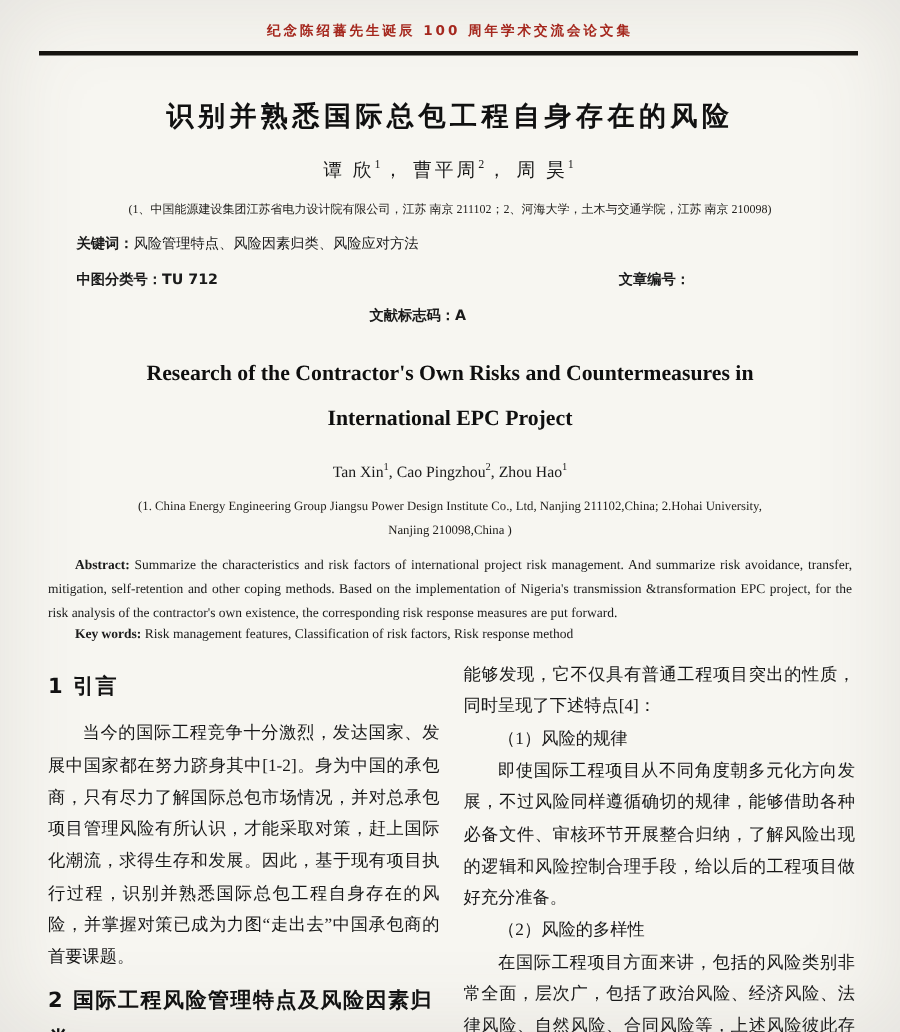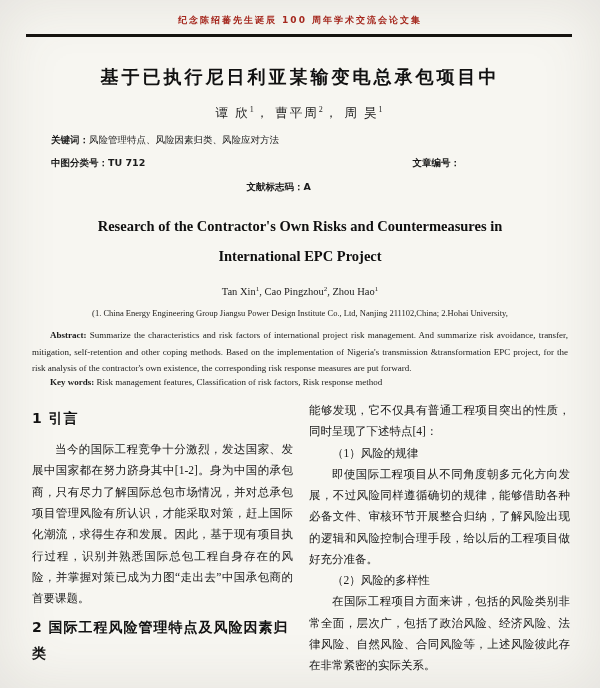--- a/index.html
+++ b/index.html
@@ -58,28 +58,29 @@
   .bp + .bp{margin-top:0;}
 </style>
 </head>
 <body>
 
 <div class="page">
 
   <div class="proc-header">纪念陈绍蕃先生诞辰 100 周年学术交流会论文集</div>
   <div class="head-rule"></div>
 
-  <div class="title-zh">基于已执行尼日利亚某输变电总承包项目中</div>
+  <div class="title-zh">识别并熟悉国际总包工程自身存在的风险</div>
 
   <div class="authors-zh">
     <span><span>谭 欣</span><sup>1</sup><span>，</span></span>
     <span><span>曹平周</span><sup>2</sup><span>，</span></span>
     <span><span>周 昊</span><sup>1</sup><span></span></span>
   </div>
 
+  <div class="affil-zh">(1、中国能源建设集团江苏省电力设计院有限公司，江苏 南京 211102；2、河海大学，土木与交通学院，江苏 南京 210098)</div>
 
   <div class="abs-block">
     <p class="kw-p" style="margin:0"><span class="lbl">关键词：</span><span>风险管理特点、风险因素归类、风险应对方法</span></p>
   </div>
 
   <div class="class-row">
     <div class="c1"><span>中图分类号：</span><span>TU 712</span></div>
     <div class="c2"><span>文献标志码：</span><span>A</span></div>
     <div class="c3"><span>文章编号：</span><span></span></div>
   </div>
@@ -88,20 +89,21 @@
     <div>Research of the Contractor's Own Risks and Countermeasures in</div>
     <div class="line2">International EPC Project</div>
   </div>
 
   <div class="authors-en">
     <span><span>Tan Xin</span><sup>1</sup><span>, </span></span><span><span>Cao Pingzhou</span><sup>2</sup><span>, </span></span><span><span>Zhou Hao</span><sup>1</sup><span></span></span>
   </div>
 
   <div class="affil-en">
     <div>(1. China Energy Engineering Group Jiangsu Power Design Institute Co., Ltd, Nanjing 211102,China; 2.Hohai University,</div>
+    <div>Nanjing 210098,China )</div>
   </div>
 
   <div class="abs-en">
     <p class="abs-p" style="margin:0"><span class="lbl">Abstract:</span> <span>Summarize the characteristics and risk factors of international project risk management. And summarize risk avoidance, transfer, mitigation, self-retention and other coping methods. Based on the implementation of Nigeria's transmission &amp;transformation EPC project, for the risk analysis of the contractor's own existence, the corresponding risk response measures are put forward.</span></p>
   </div>
 
   <div class="kw-en">
     <span class="lbl">Key words:</span> <span>Risk management features, Classification of risk factors, Risk response method</span>
   </div>
 

